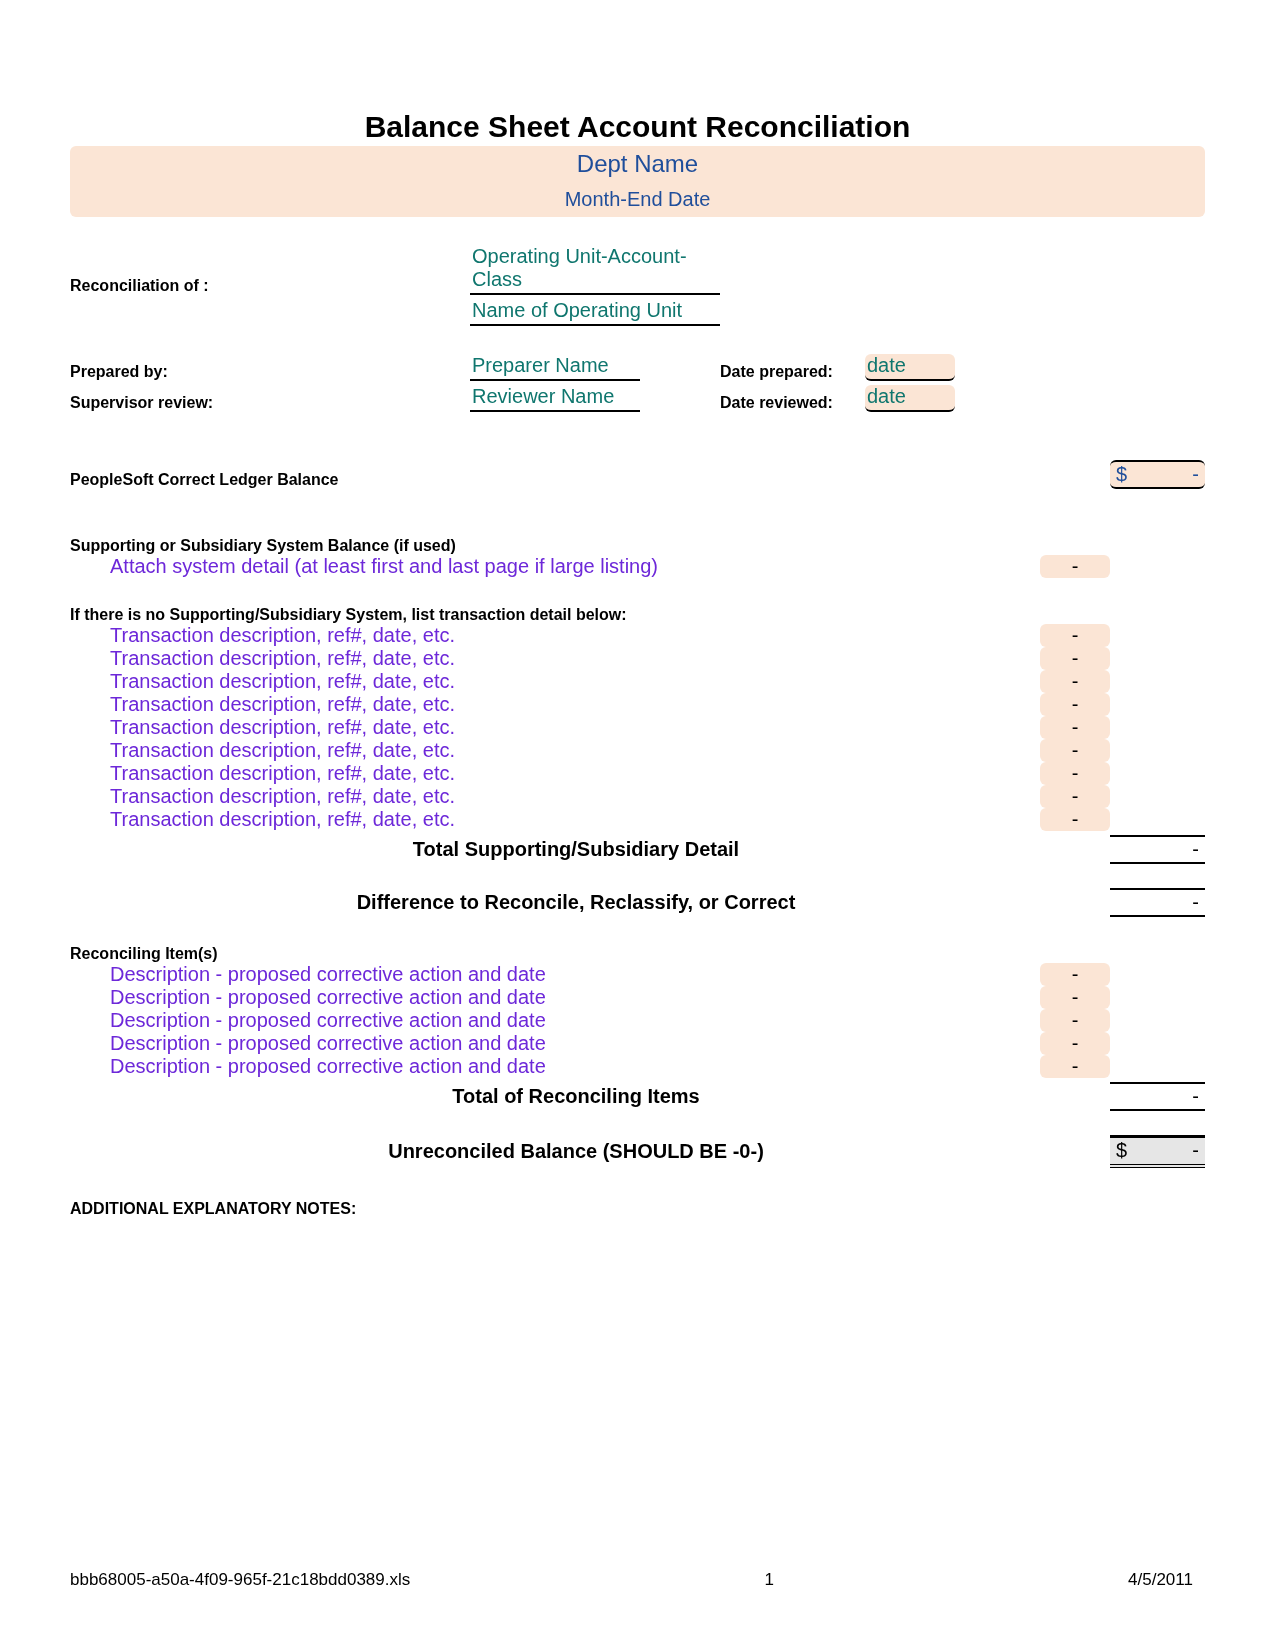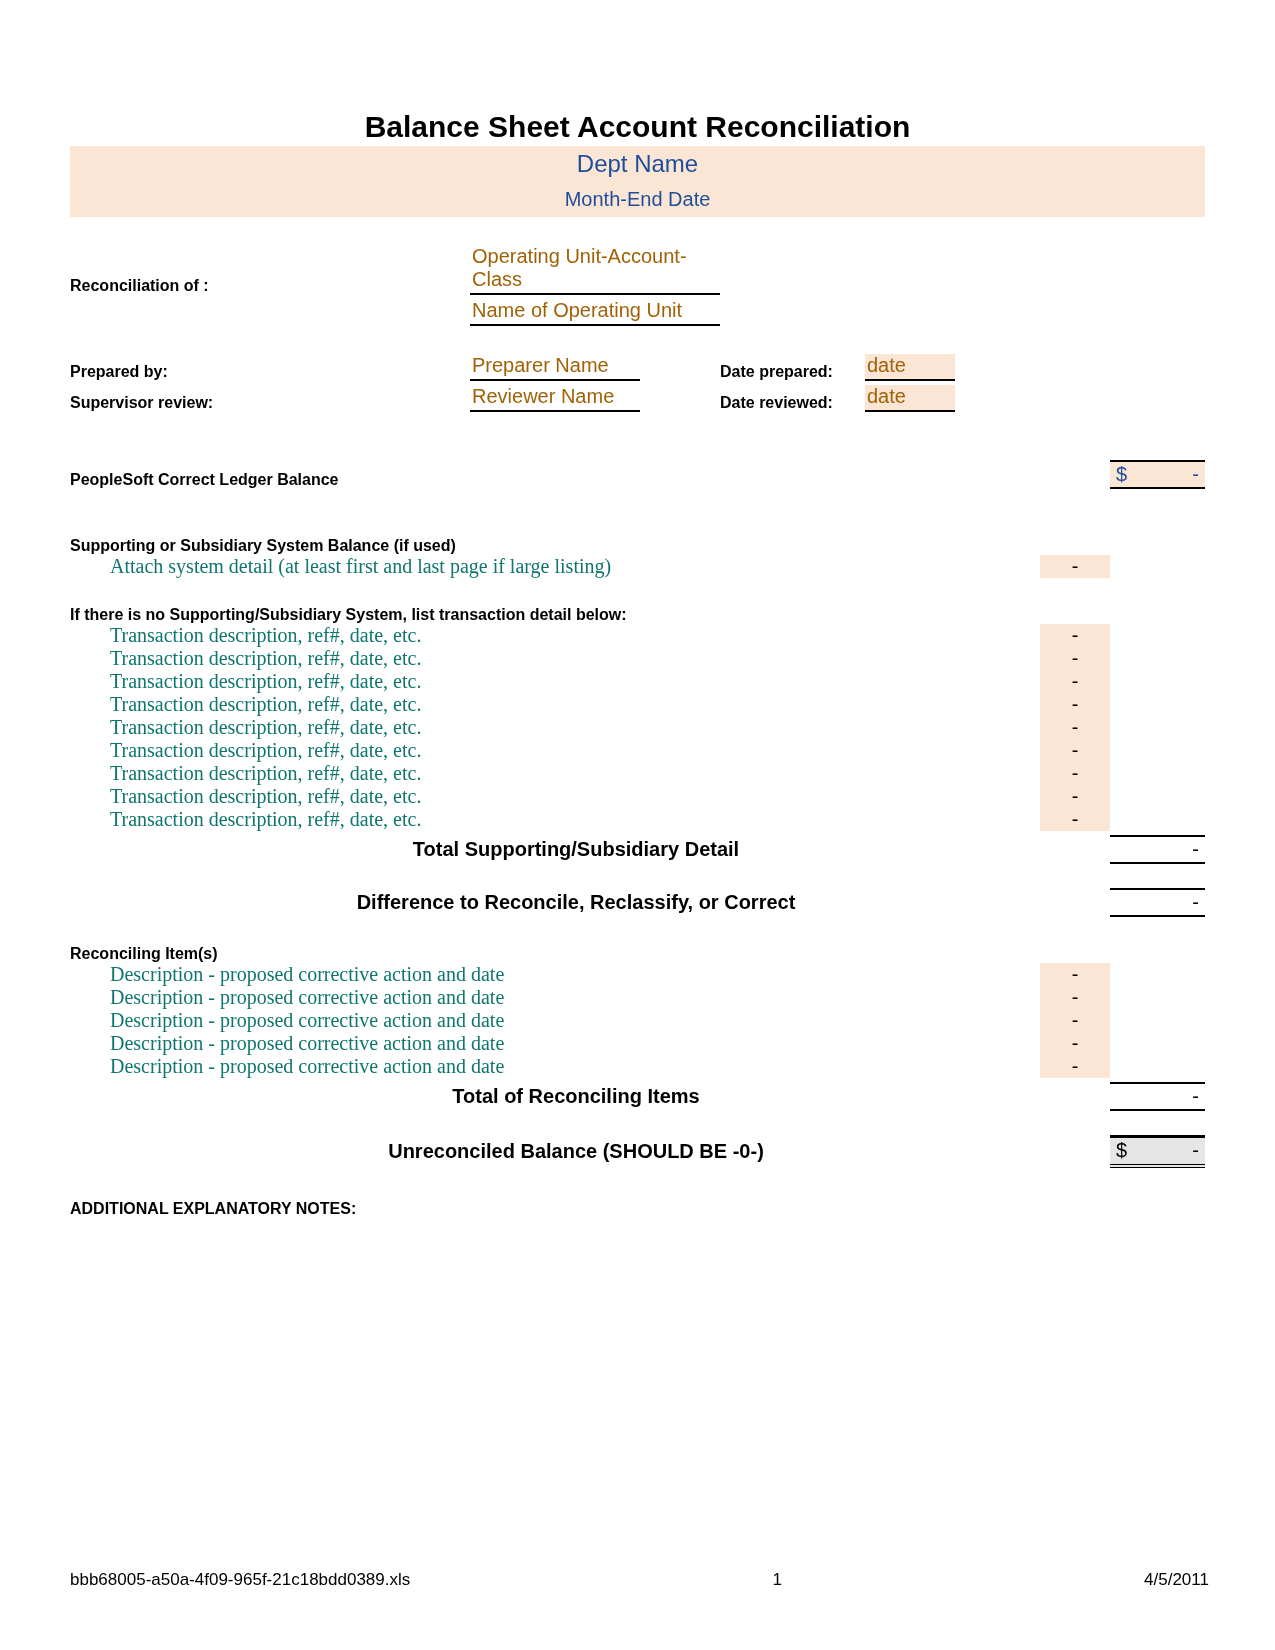--- a/index.html
+++ b/index.html
@@ -8,21 +8,21 @@
     width: 1275px;
     height: 1650px;
     background: #fff;
     font-family: Arial, Helvetica, sans-serif;
     color: #000;
     position: relative;
   }
   .page {
     padding: 110px 70px 0 70px;
   }
-  .peach { background: #fbe5d5; }
+  .peach { background: #fbe5d5; border-radius: 6px; }
   .blue  { color: #1f4e9b; }
 
   .title {
     font-size: 30px;
     font-weight: bold;
     text-align: center;
     margin-bottom: 2px;
   }
   .subhead-band {
     text-align: center;
@@ -40,21 +40,21 @@
   .col-left  { width: 400px; }
   .col-mid   { width: 250px; }
   .col-date-lbl { width: 145px; text-align: left; }
   .col-date-val { width: 90px; }
 
   .ul-input {
     border-bottom: 2px solid #000;
     font-size: 20px;
     padding: 0 2px 2px 2px;
   }
-  .val-blue { color: #a16207; }
+  .val-blue { color: #0f766e; }
 
   .amount-col { width: 95px; margin-left: auto; }
   .amount-cell {
     display: flex;
     justify-content: space-between;
     align-items: center;
     font-size: 20px;
     padding: 1px 6px;
   }
   .top-line    { border-top: 2px solid #000; }
@@ -63,21 +63,21 @@
   .double-bot  { border-bottom: 4px double #000; padding-bottom: 2px; }
   .grey        { background: #e6e6e6; }
   .right-only  { text-align: right; display:block; padding-right:6px;}
 
   .detail-line {
     display: flex;
     align-items: center;
     font-size: 20px;
     margin-top: 0px;
   }
-  .detail-text { margin-left: 40px; color: #0f766e; flex: 0 0 620px; font-family: Liberation Serif, serif; }
+  .detail-text { margin-left: 40px; color: #6d28d9; flex: 0 0 620px; }
   .detail-amt {
     width: 70px;
     text-align: center;
     font-size: 20px;
     color: #000;
   }
   .detail-amt.peach { background: #fbe5d5; }
   .detail-spacer { flex: 1; }
   .detail-pad-right { width: 95px; }
 
@@ -93,21 +93,21 @@
     font-size: 20px;
     padding-right: 28px;
   }
 
   .section-head { font-weight: bold; font-size: 16px; margin-top: 28px; }
 
   .footer {
     position: absolute;
     bottom: 60px;
     left: 70px;
-    right: 66px;
+    right: 82px;
     display: flex;
     justify-content: space-between;
     font-size: 17px;
   }
 </style>
 </head>
 <body>
 
 <div class="page">
 

